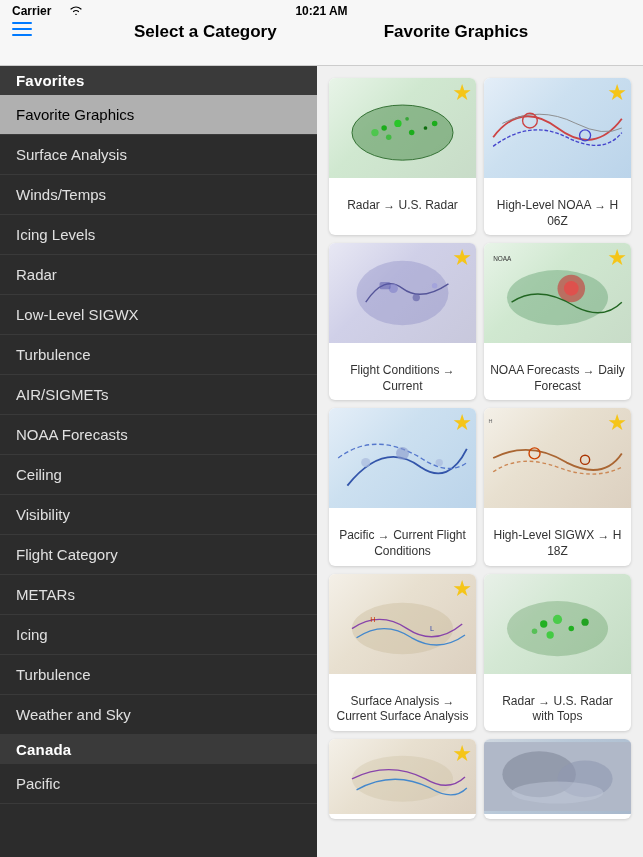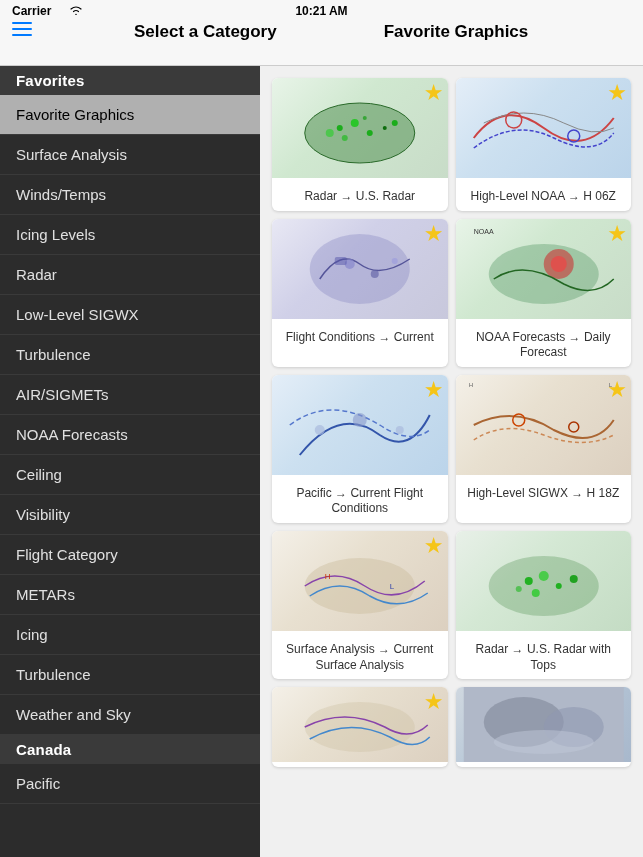--- a/index.html
+++ b/index.html
@@ -72,21 +72,21 @@
 
     
     .main {
       display: flex;
       flex: 1;
       overflow: hidden;
     }
 
     
     .sidebar {
-      width: 260px;
+      width: 317px;
       background: #2c2c2c;
       overflow-y: auto;
       flex-shrink: 0;
       color: #fff;
     }
     .sidebar::-webkit-scrollbar { width: 4px; }
     .sidebar::-webkit-scrollbar-thumb { background: #555; border-radius: 2px; }
 
     .sidebar-section-header {
       background: #3a3a3a;
@@ -164,21 +164,21 @@
       position: absolute;
       top: 4px;
       right: 4px;
       font-size: 22px;
       color: #f5c518;
       line-height: 1;
       z-index: 2;
     }
 
     .grid-item-label {
-      padding: 11px 6px 6px;
+      padding: 20px 6px 6px;
       font-size: 12px;
       color: #333;
       text-align: center;
       line-height: 1.3;
     }
   </style>
 </head>
 <body>
 
 <div class="status-bar">

